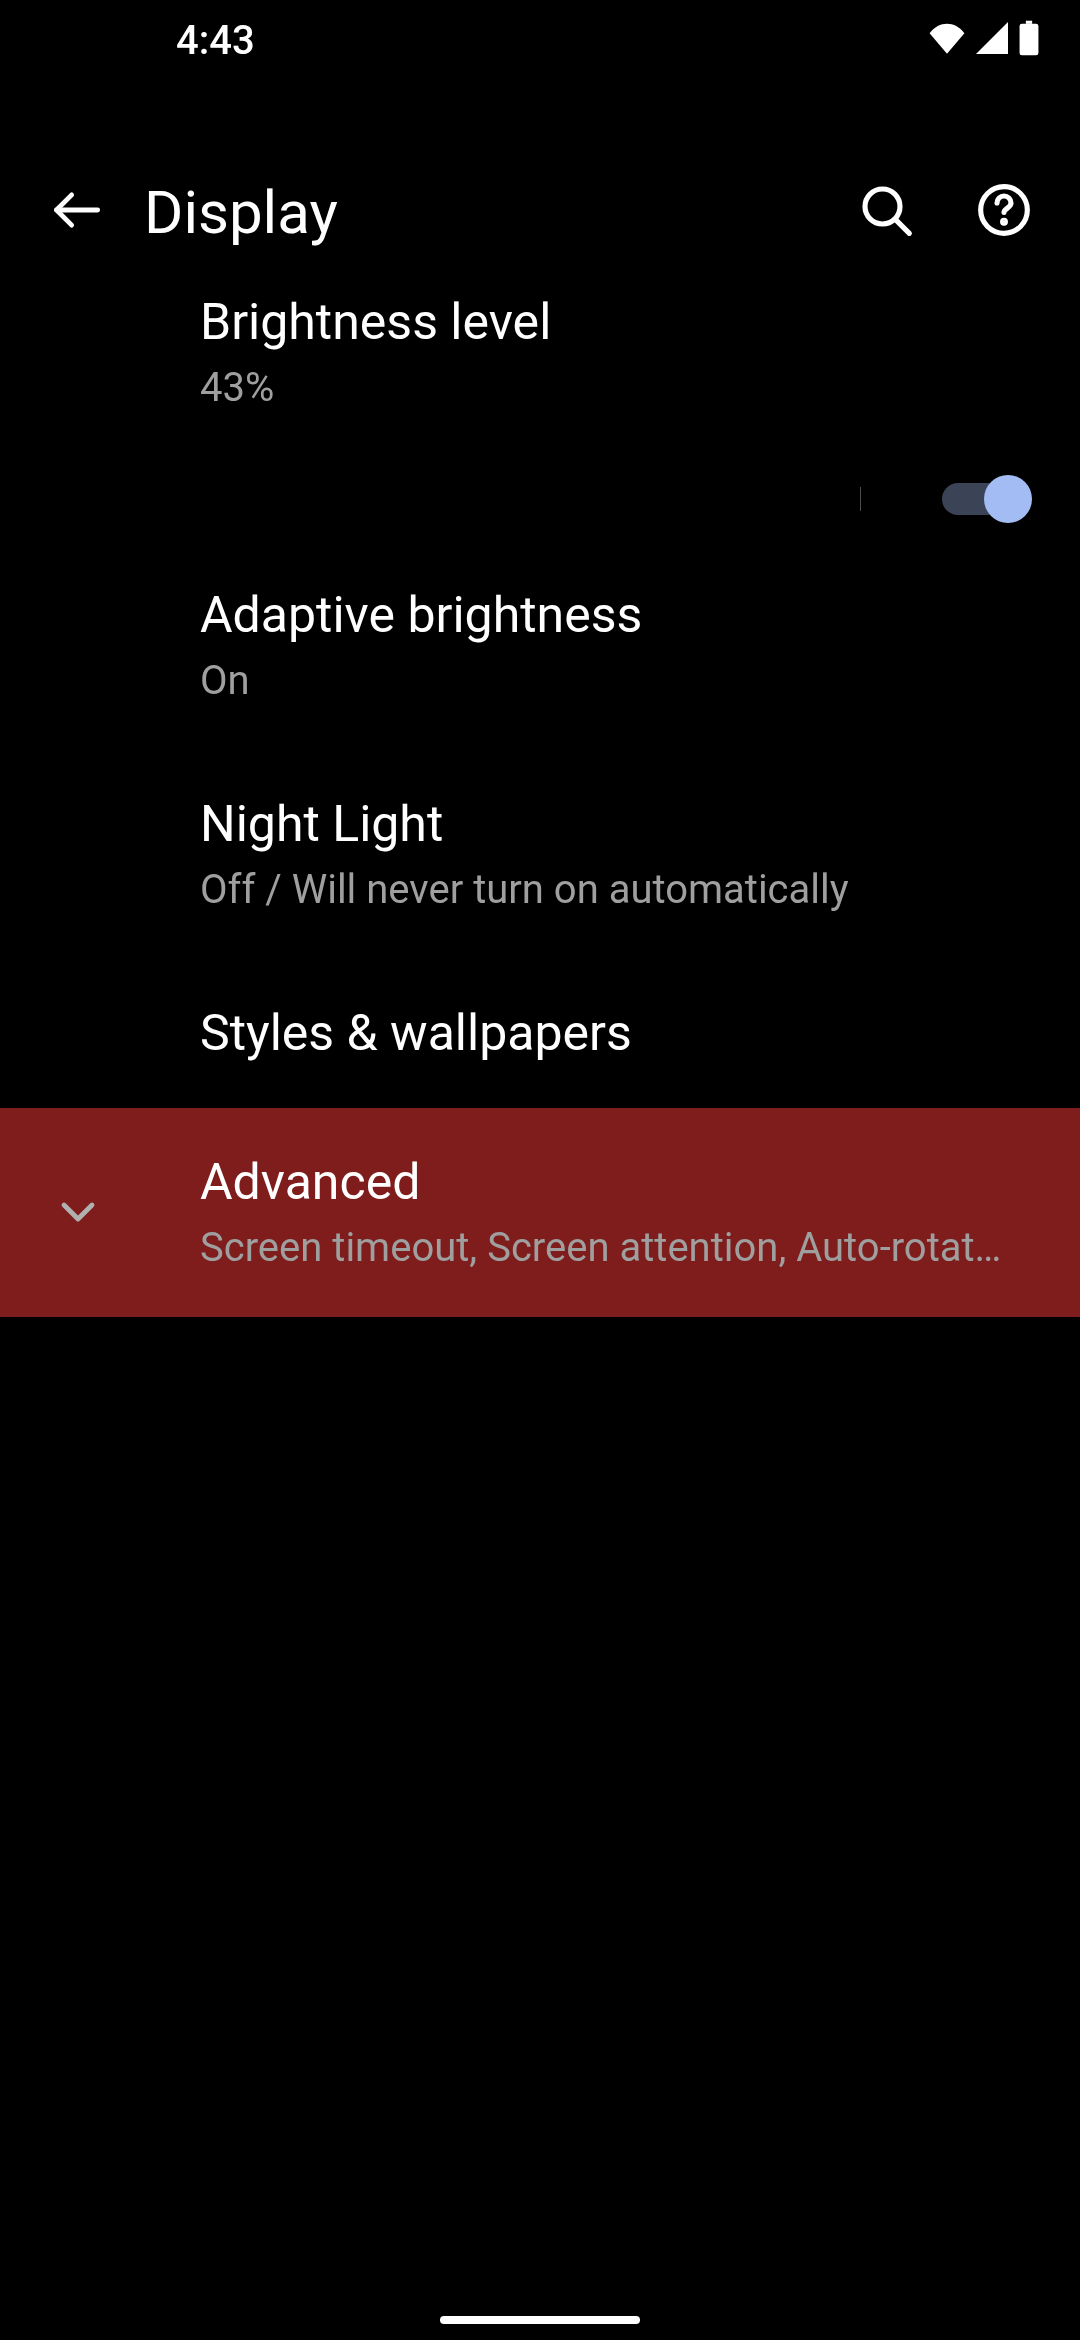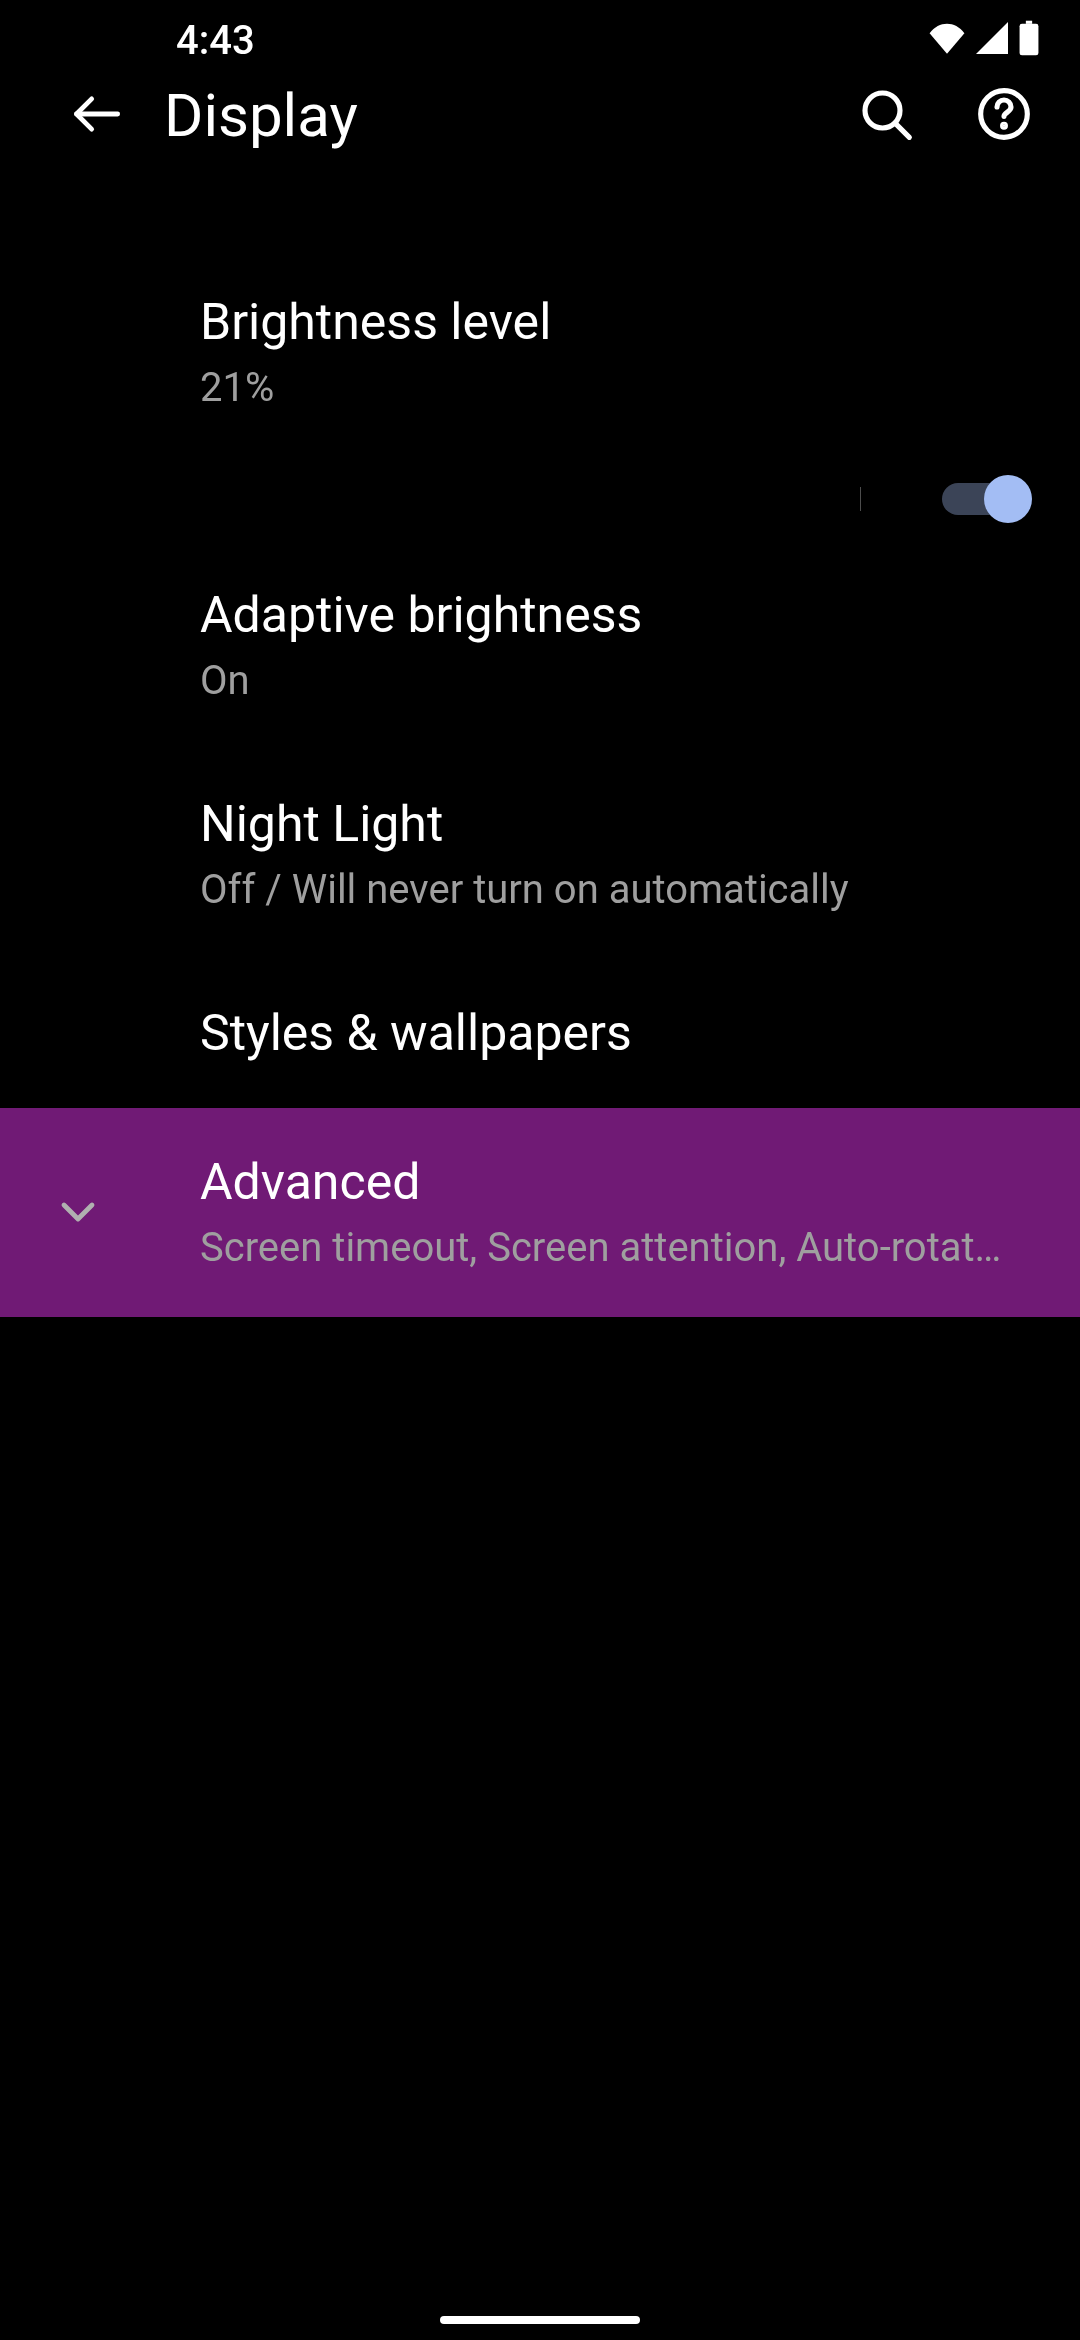--- a/index.html
+++ b/index.html
@@ -36,24 +36,23 @@
 
     .status-icons {
       display: flex;
       align-items: center;
       gap: 10px;
     }
 
     
     .app-bar {
       display: flex;
-      align-items: flex-start;
+      align-items: flex-end;
       height: 168px;
       padding: 0 40px;
-      margin-left: 20px;
     }
 
     .back-button {
       width: 72px;
       height: 72px;
       display: flex;
       align-items: center;
       justify-content: center;
     }
 
@@ -150,21 +149,21 @@
       top: 50%;
       transform: translateY(-50%);
       width: 48px;
       height: 48px;
       border-radius: 50%;
       background: #a3bdf4;
     }
 
     
     .advanced-item {
-      background: #701a75;
+      background: #7f1d1d;
       padding: 42px 60px 42px 200px;
       display: flex;
       align-items: center;
       position: relative;
     }
 
     .advanced-item .chevron-wrap {
       position: absolute;
       left: 42px;
       top: 50%;
@@ -256,21 +255,21 @@
       </span>
     </div>
   </div>
 </div>
 
 <div class="settings-list">
 
   <div class="setting-item">
     <div class="setting-text">
       <div class="setting-title">Brightness level</div>
-      <div class="setting-subtitle">21%</div>
+      <div class="setting-subtitle">43%</div>
     </div>
   </div>
 
   <div class="setting-item item-dark-theme">
     <div class="setting-text">
     </div>
     <div class="item-separator-line"></div>
     <div class="toggle">
       <div class="toggle-track"></div>
       <div class="toggle-thumb"></div>

